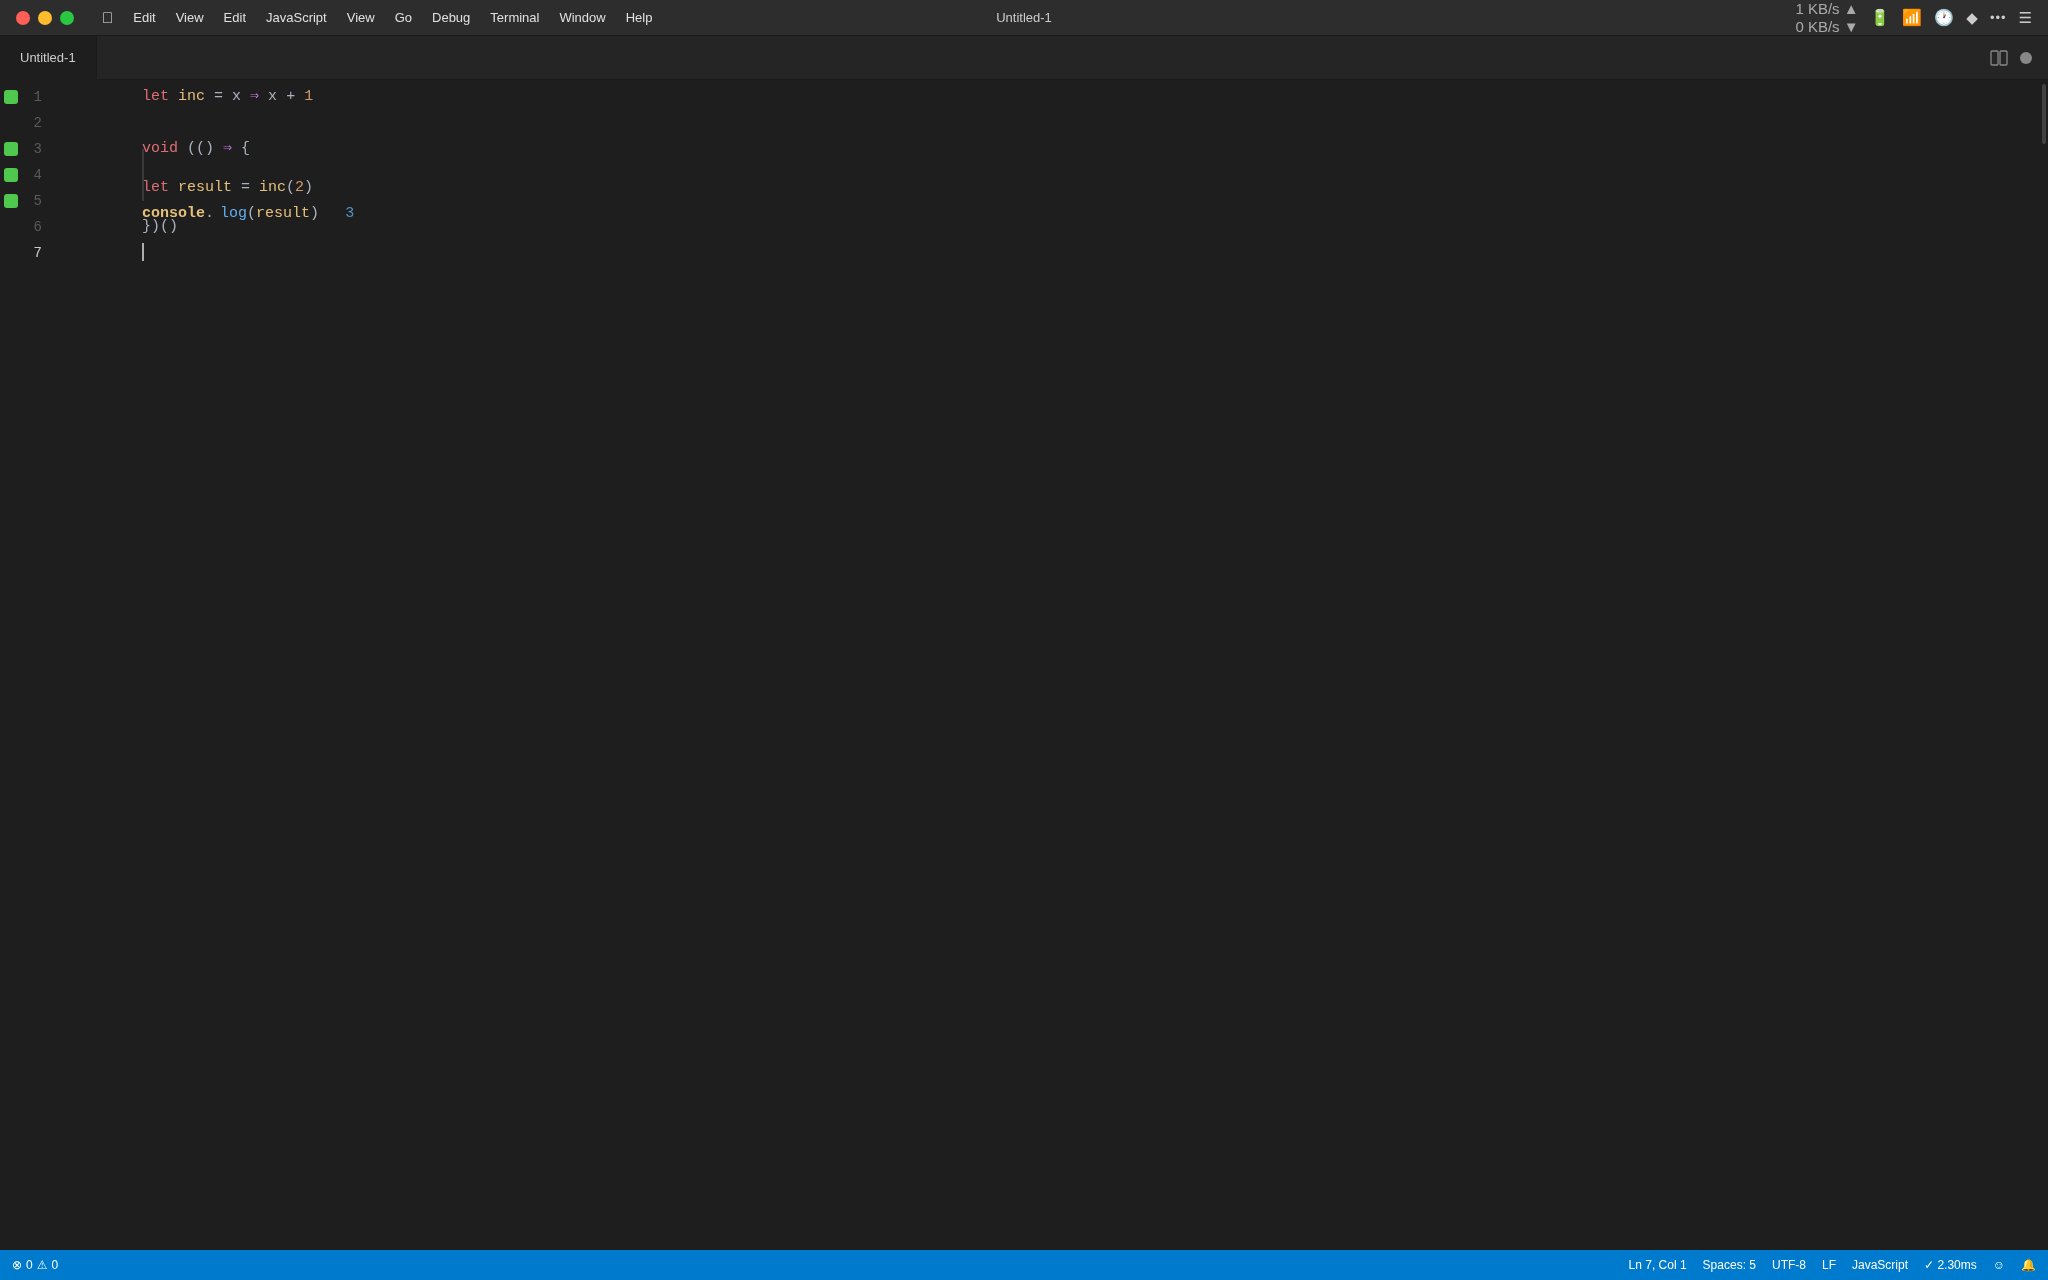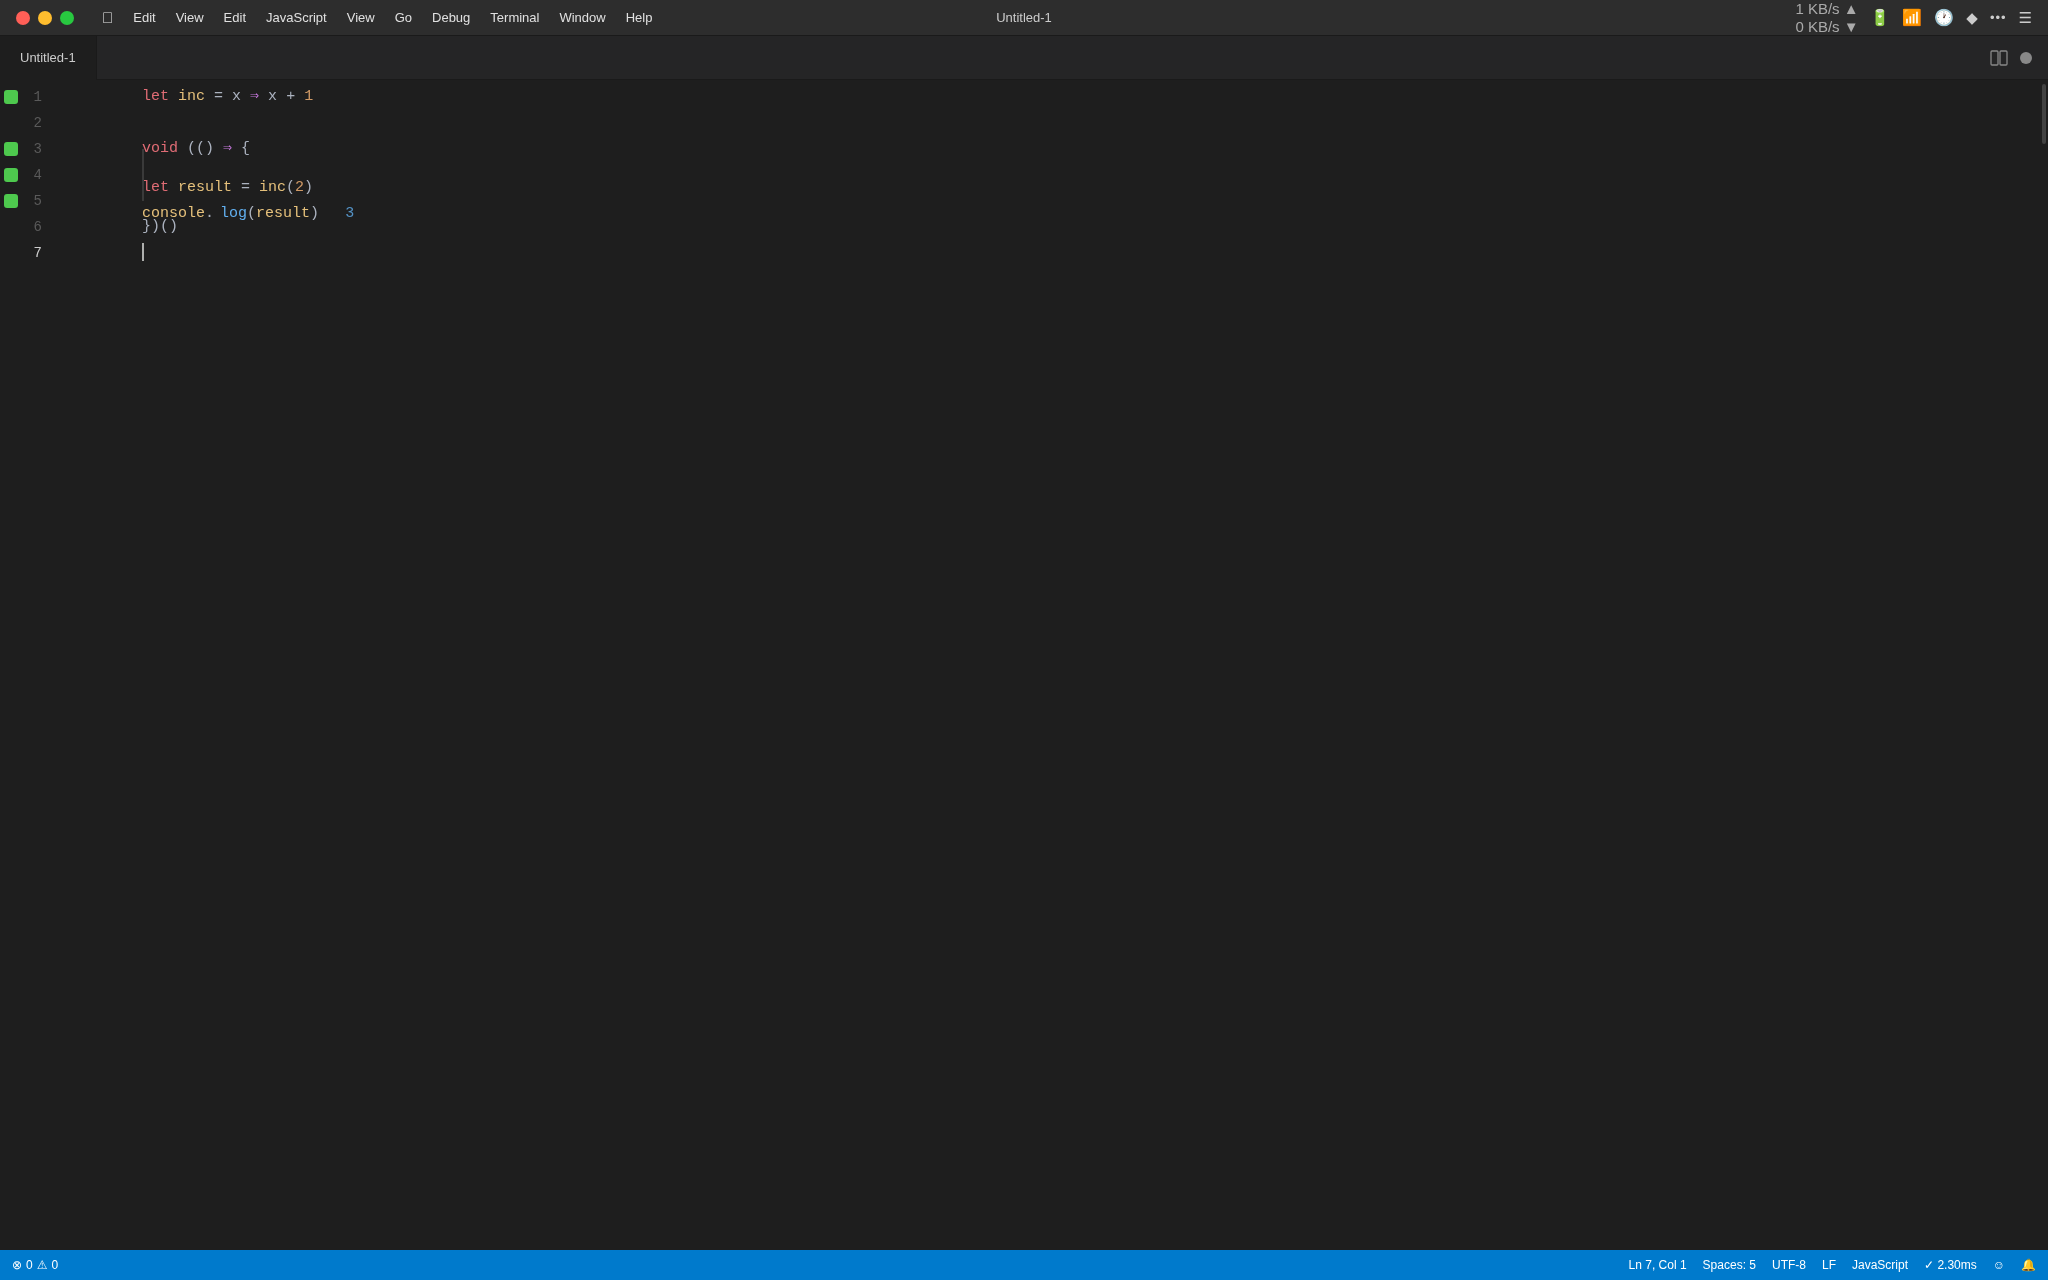--- a/index.html
+++ b/index.html
@@ -348,21 +348,21 @@
       </div>
     </div>
 
     <div class="code-line">
       <div class="line-bp">
           <div class="bp-dot"></div>
         </div>
       <div class="line-num">5</div>
       <div class="line-content">
         <span style="display:inline-block;width:26px;border-left:2px solid #3a3a3a;margin-right:4px;">&nbsp;</span>
-        <span style="color:#e5c07b;">console</span><span style="color:#abb2bf;">.</span><span style="color:#61afef;margin-left:6px;">log</span><span style="color:#abb2bf;">(</span><span style="color:#e5c07b;">result</span><span style="color:#abb2bf;">)</span><span style="color:#abb2bf;">  </span><span style="color:#61afef; margin-left:8px; opacity:0.8;">3</span>
+        <span style="color:#e5c07b;font-weight:bold;">console</span><span style="color:#abb2bf;">.</span><span style="color:#61afef;margin-left:6px;">log</span><span style="color:#abb2bf;">(</span><span style="color:#e5c07b;">result</span><span style="color:#abb2bf;">)</span><span style="color:#abb2bf;">  </span><span style="color:#61afef; margin-left:8px; opacity:0.8;">3</span>
       </div>
     </div>
 
     <div class="code-line">
       <div class="line-bp"></div>
       <div class="line-num">6</div>
       <div class="line-content">
         <span style="color:#abb2bf;">})()</span>
       </div>
     </div>

